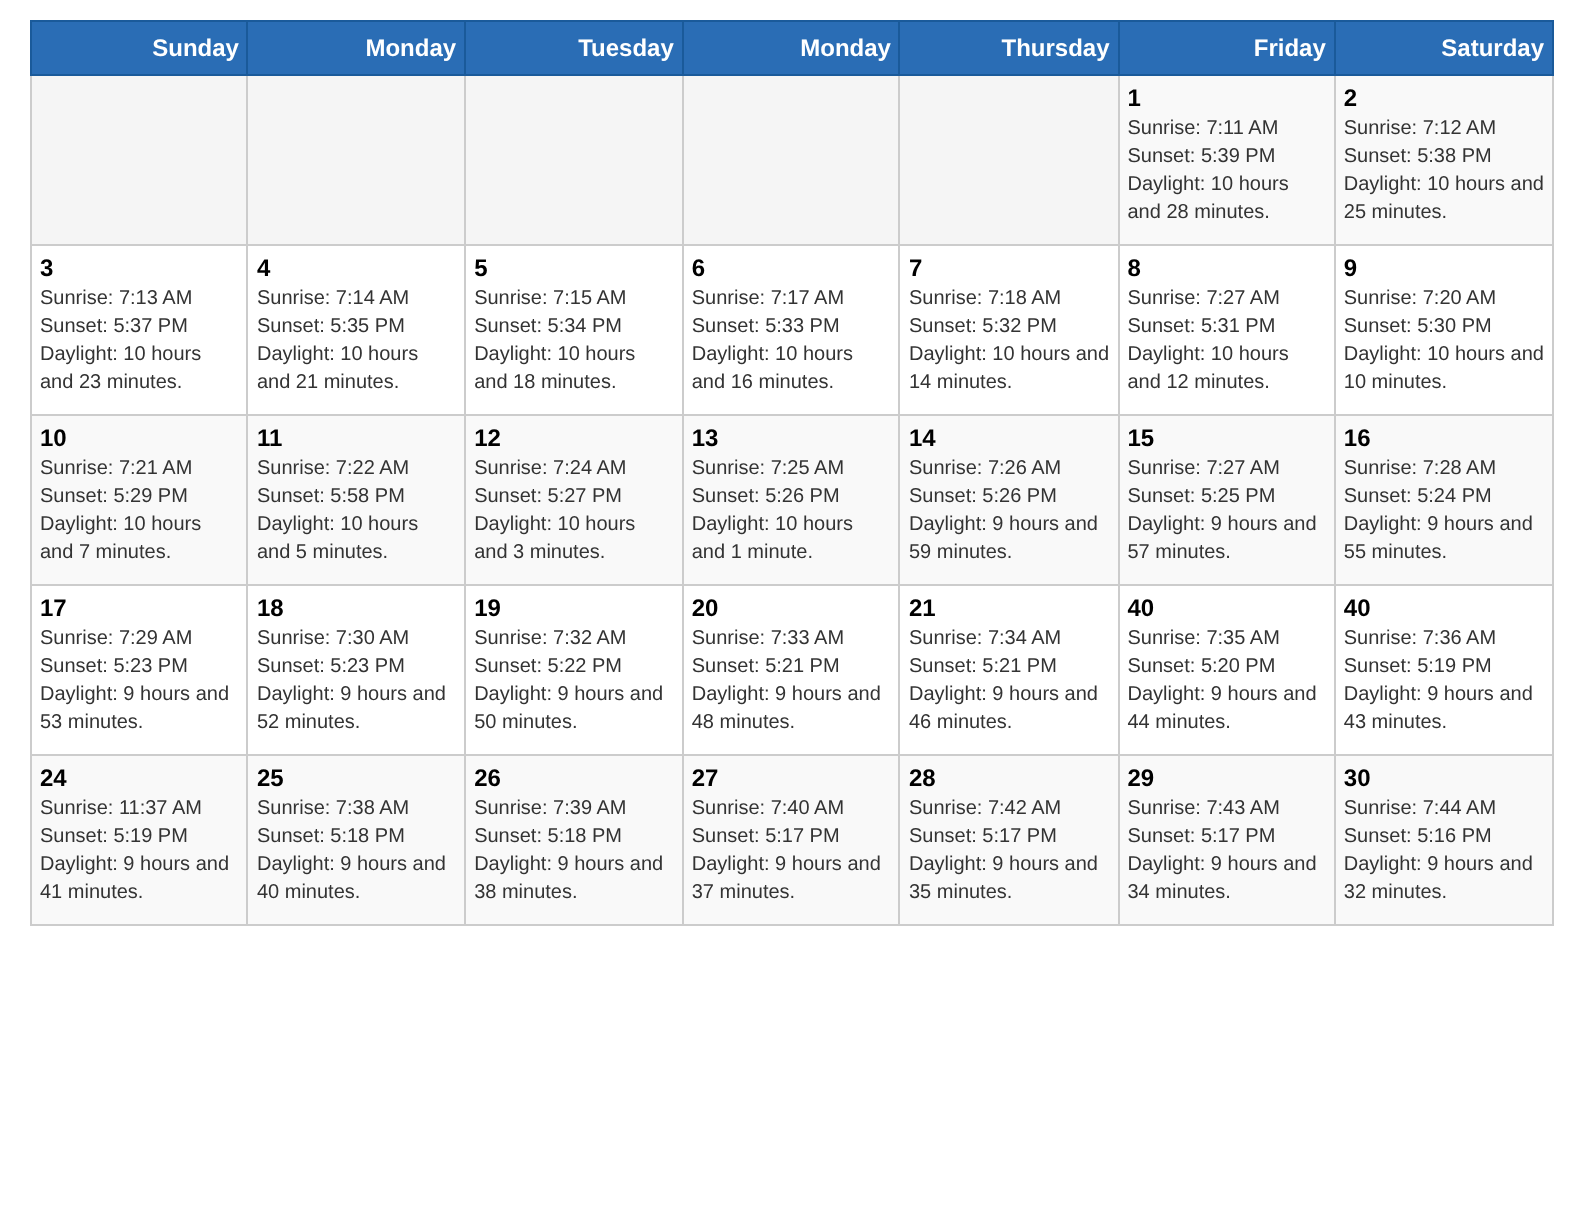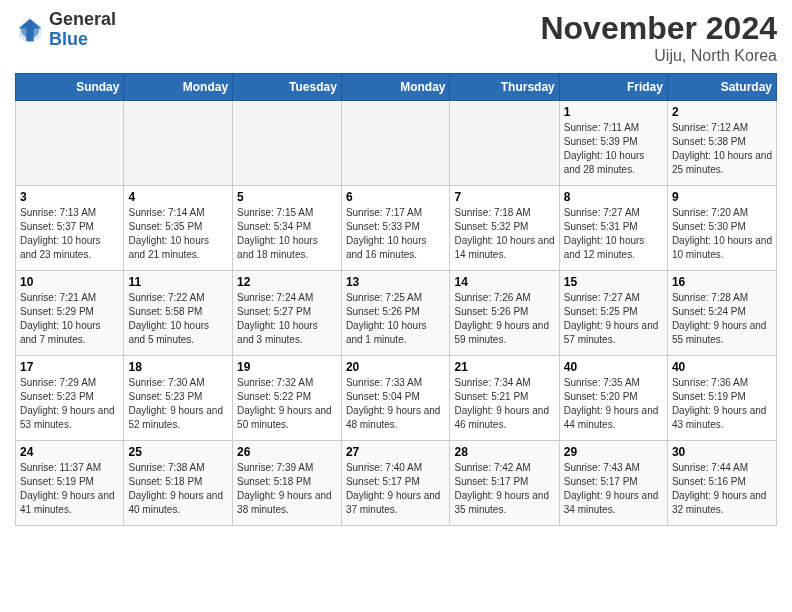--- a/index.html
+++ b/index.html
@@ -92,37 +92,20 @@
       line-height: 1.4;
     }
     .empty {
       background: #f5f5f5 !important;
     }
   </style>
 </head>
 <body>
 
 <div class="container">
-  <div class="header-area">
-    <div class="logo">
-      <svg class="logo-icon" viewBox="0 0 40 40">
-        <polygon points="20,5 35,15 35,30 20,38 5,30 5,15" fill="#2a6db5" opacity="0.15"></polygon>
-        <path d="M15,10 Q25,8 30,15 Q35,22 28,28 Q20,34 12,28 Q5,22 10,15 Z" fill="#2a6db5" opacity="0.6"></path>
-        <path d="M20,5 L35,18 L25,18 L25,35 L15,35 L15,18 L5,18 Z" fill="#2a6db5"></path>
-      </svg>
-      <div class="logo-text">
-        <span class="logo-general">General</span>
-        <span class="logo-blue">Blue</span>
-      </div>
-    </div>
-    <div class="title-area">
-      <div class="month-title">November 2024</div>
-      <div class="location">Uiju, North Korea</div>
-    </div>
-  </div>
 
   <table class="calendar">
     <thead>
       <tr>
       <th>Sunday</th>
           <th>Monday</th>
           <th>Tuesday</th>
           <th>Monday</th>
           <th>Thursday</th>
           <th>Friday</th>
@@ -252,21 +235,21 @@
           </td>
           <td>
             <span class="day-number">19</span>
             <div class="day-info">Sunrise: 7:32 AM
 Sunset: 5:22 PM
 Daylight: 9 hours and 50 minutes.</div>
           </td>
           <td>
             <span class="day-number">20</span>
             <div class="day-info">Sunrise: 7:33 AM
-Sunset: 5:04 PM
+Sunset: 5:21 PM
 Daylight: 9 hours and 48 minutes.</div>
           </td>
           <td>
             <span class="day-number">21</span>
             <div class="day-info">Sunrise: 7:34 AM
 Sunset: 5:21 PM
 Daylight: 9 hours and 46 minutes.</div>
           </td>
           <td>
             <span class="day-number">40</span>

